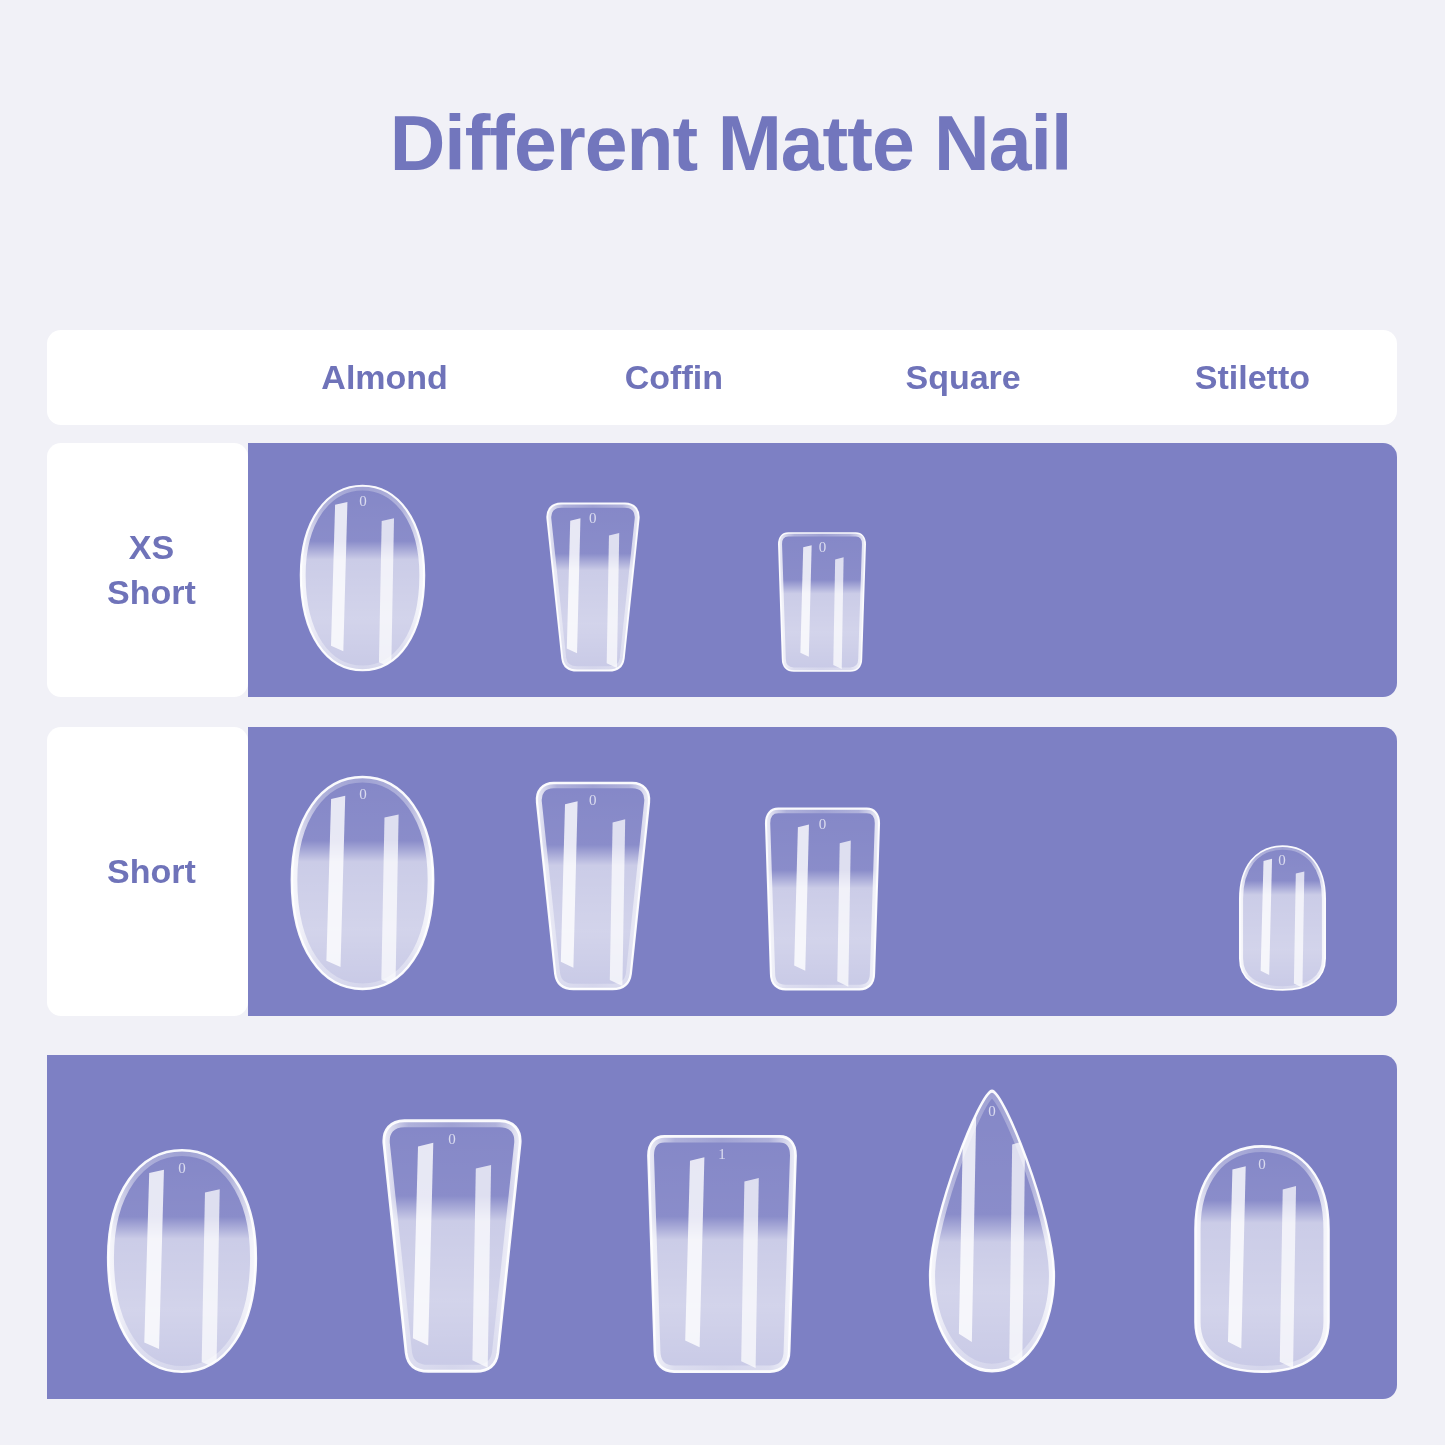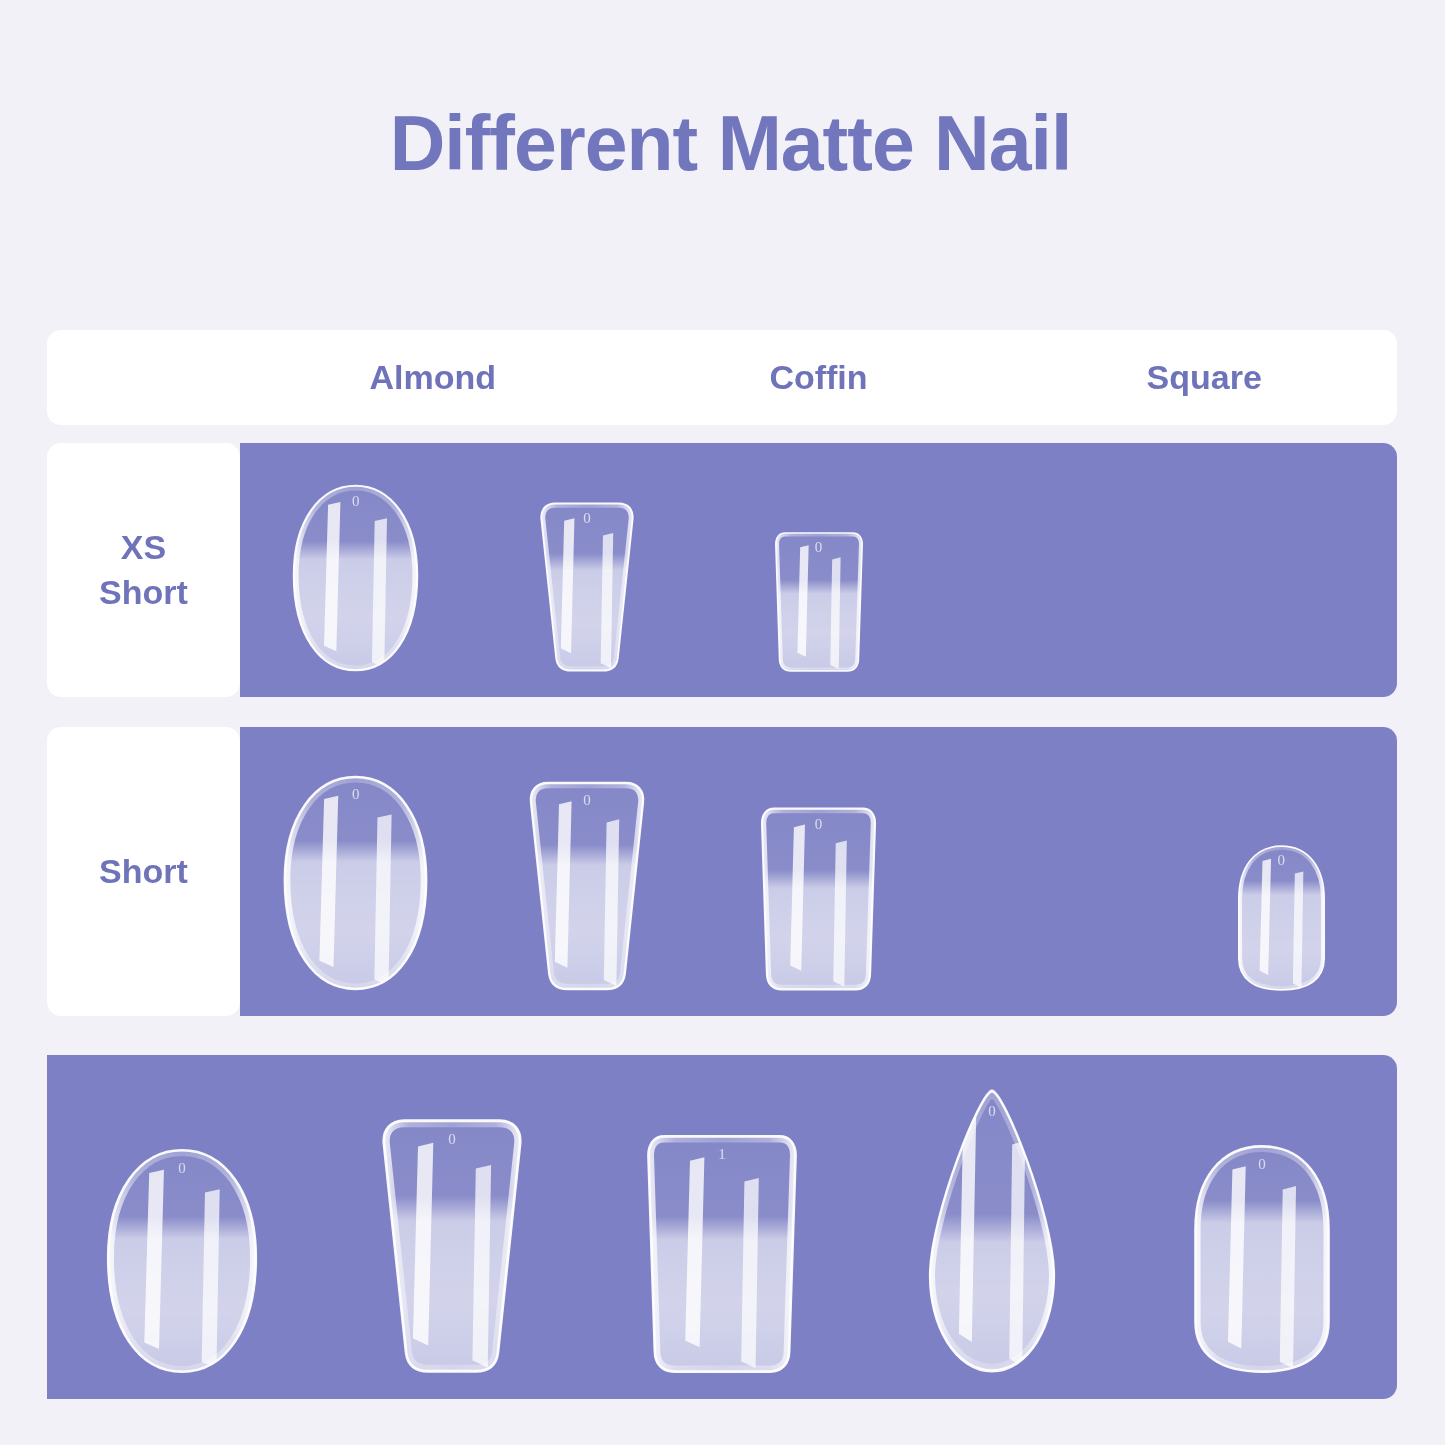--- a/index.html
+++ b/index.html
@@ -92,20 +92,21 @@
     background: #ffffff;
     border-radius: 14px;
     display: flex;
     align-items: center;
     justify-content: center;
     color: #6f73b9;
     font-size: 34px;
     font-weight: bold;
     line-height: 45px;
     text-align: center;
+    padding-left: 8px;
   }
   .row-band {
     position: relative;
     flex: 1 1 auto;
     background: #7d80c4;
     border-radius: 0 14px 14px 0;
     display: flex;
   }
   .cell {
     flex: 1 1 0;
@@ -140,20 +141,21 @@
   <div class="title-block">
     <span class="title-line">Different Matte Nail</span>
   </div>
 
   <div class="header-card">
     <div class="header-spacer"></div>
     <div class="header-cols">
       <div class="header-col">Almond</div>
       <div class="header-col">Coffin</div>
       <div class="header-col">Square</div>
+      <div class="header-col">Stiletto</div>
     </div>
   </div>
 
   <div class="row row-1">
     <div class="row-label">
       <span>
         <span>XS</span><br>
         <span>Short</span>
       </span>
     </div>

